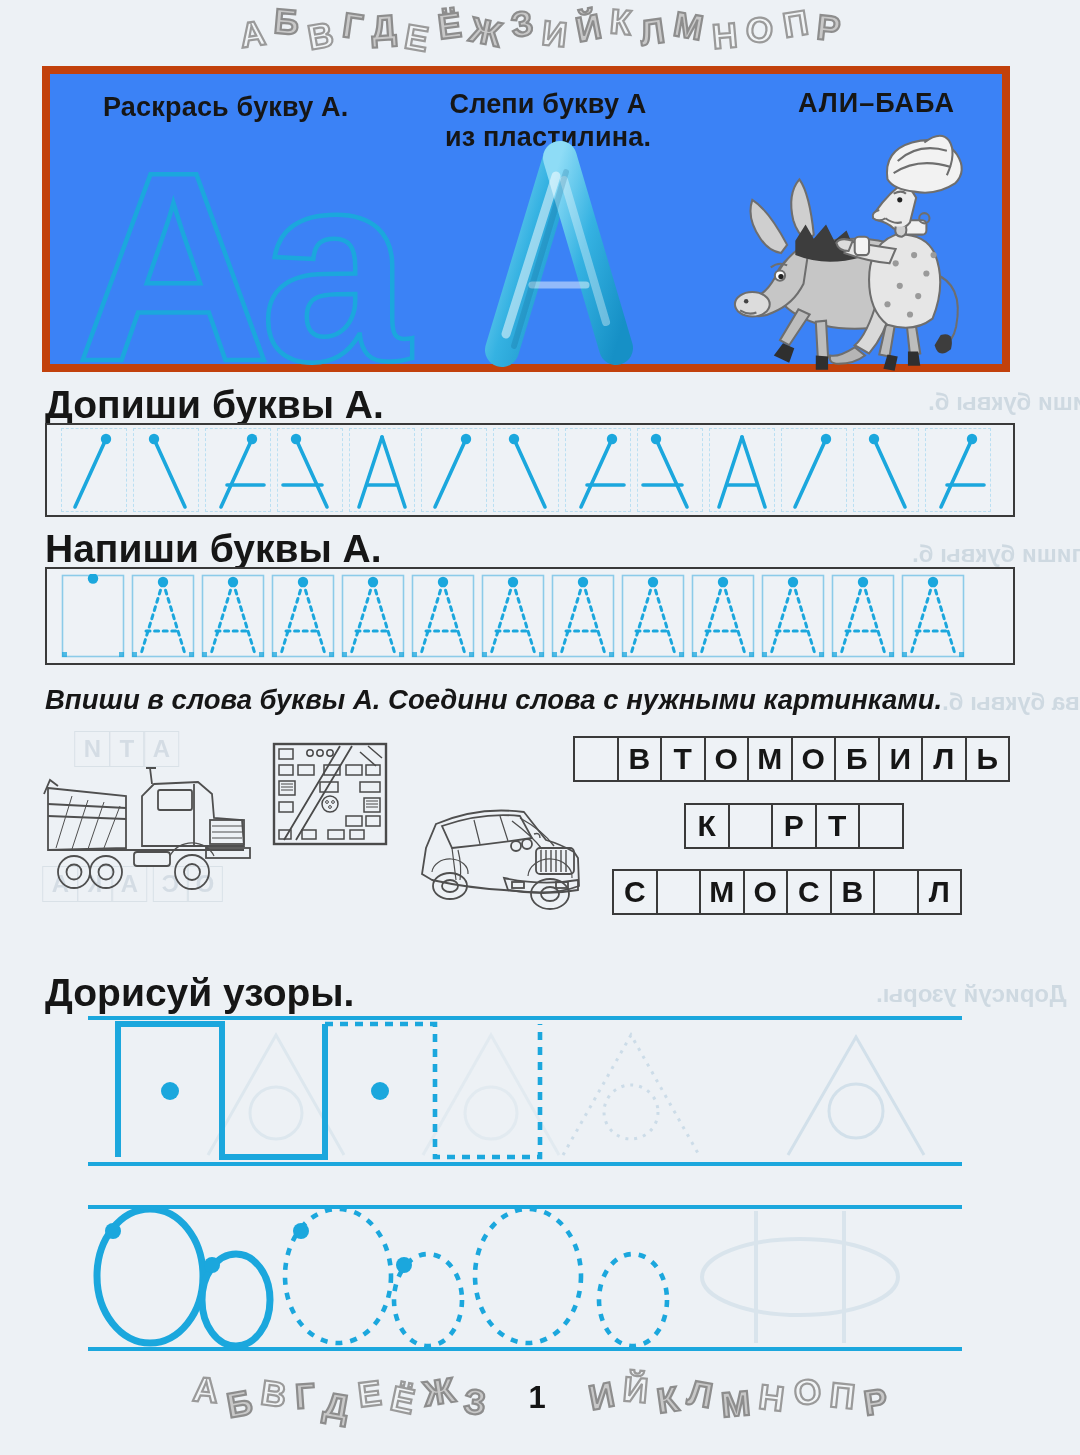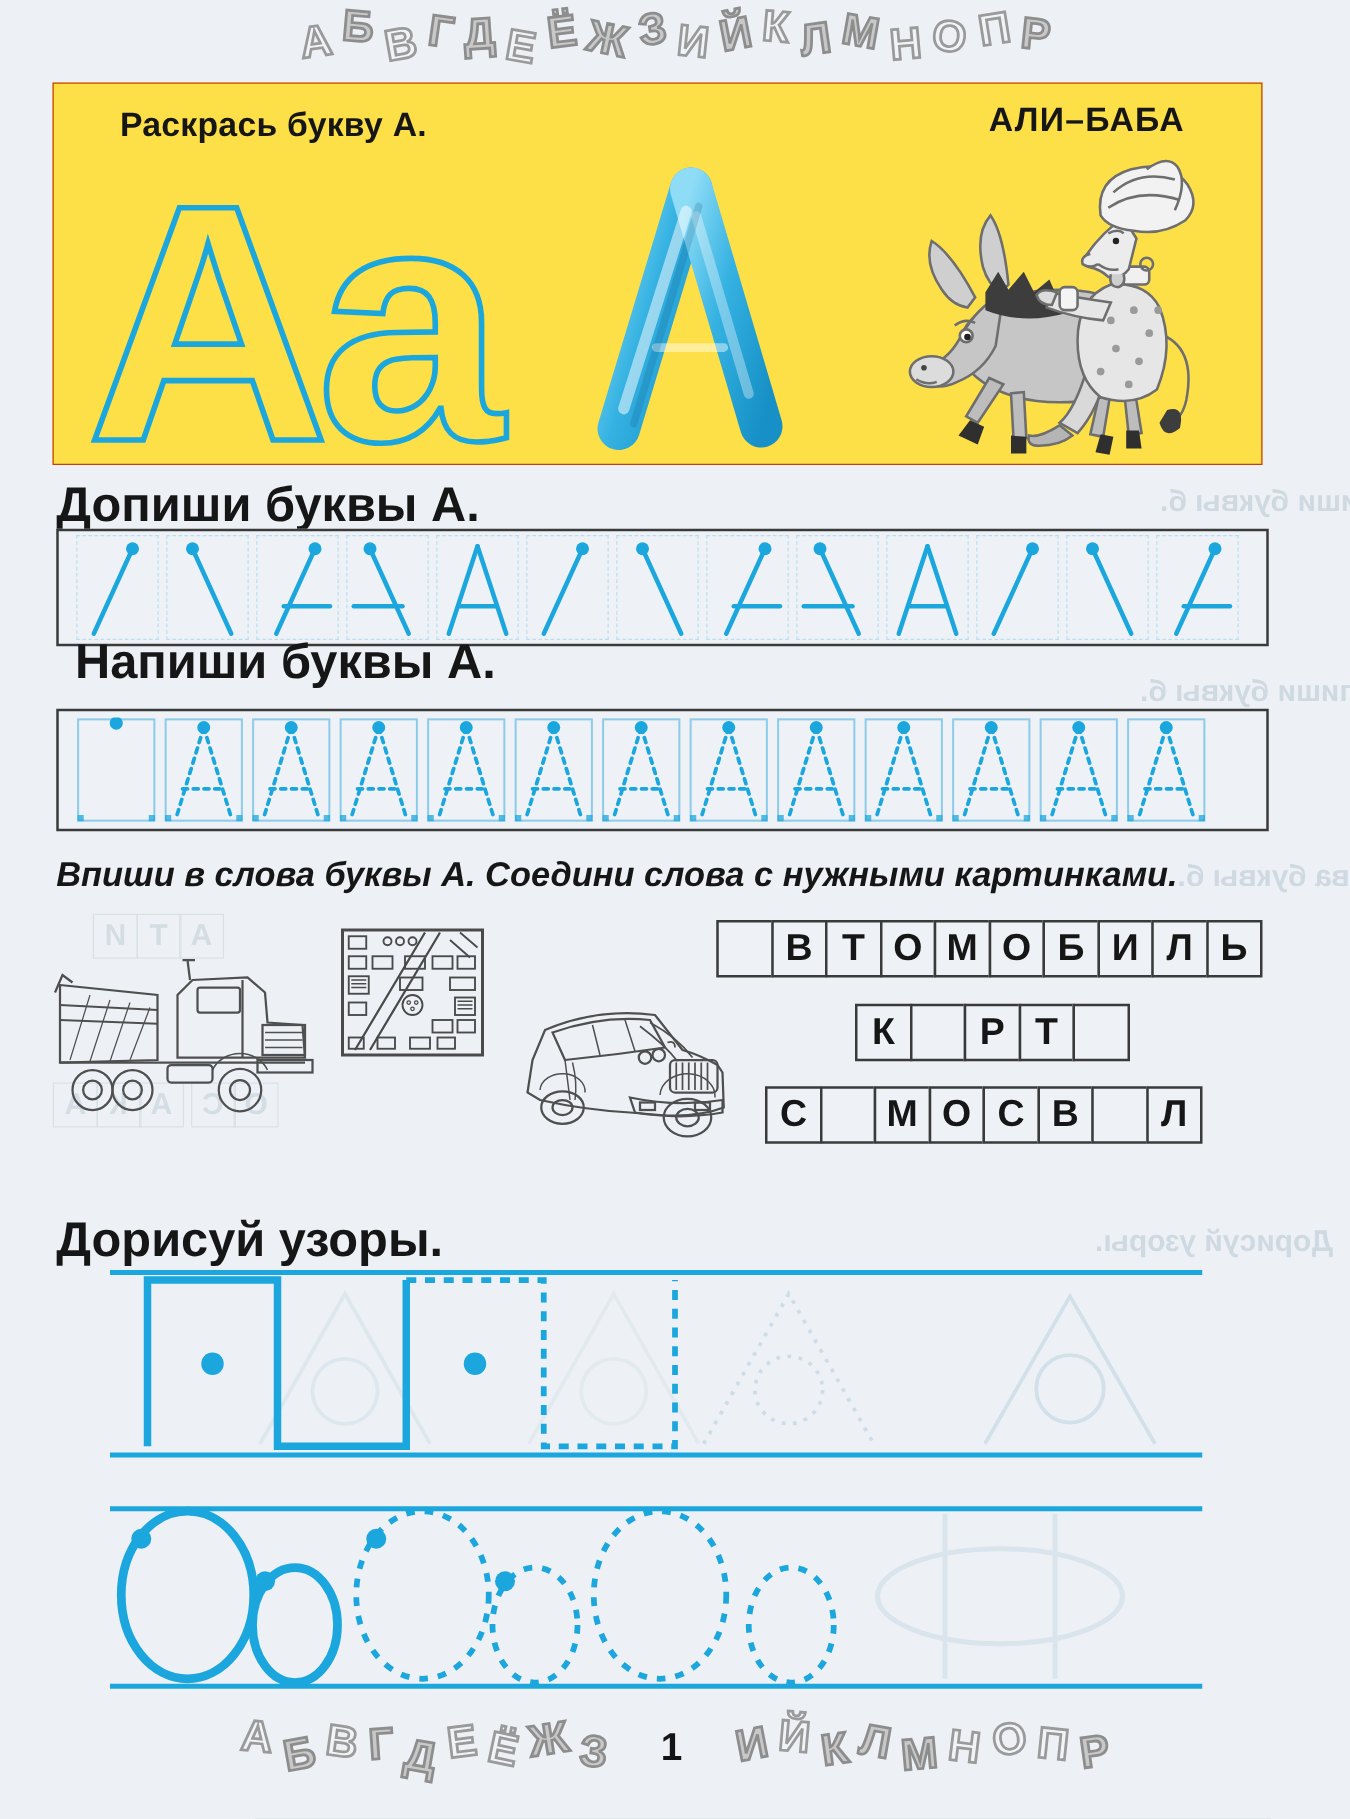--- a/index.html
+++ b/index.html
@@ -12,33 +12,33 @@
   .alpha-row{position:absolute;left:0;width:100%;display:flex;justify-content:center;
     align-items:flex-start;gap:9px;font-weight:bold;font-size:35px;line-height:1;}
   .alpha-top{top:6px;}
   .alpha-bottom{top:1374px;}
   .al{display:inline-block;}
   .al-out{color:#f1f4f6;-webkit-text-stroke:2.2px #9a9a9a;}
   .al-fill{color:#c8c8c8;-webkit-text-stroke:2.2px #8d8d8d;}
   .pagenum{font-size:31px;font-weight:bold;color:#141414;margin:8px 34px 0 34px;}
   
   .top-box{position:absolute;left:42px;top:66px;width:968px;height:306px;
-    border:1px solid #c2410c;background:#fde047;box-sizing:border-box;}
+    border:8px solid #c2410c;background:#3b82f6;box-sizing:border-box;}
   .task-label{position:absolute;font-weight:bold;font-size:27px;letter-spacing:.2px;}
   .label-color{left:53px;top:18px;}
   .label-mold{left:378px;top:14px;width:240px;text-align:center;line-height:1.22;}
   .label-ali{left:748px;top:14px;letter-spacing:1px;}
   .big-letters{position:absolute;left:26px;top:58px;font-size:270px;font-weight:bold;
     line-height:1;letter-spacing:-14px;color:transparent;-webkit-text-stroke:4.5px #1ba7dd;}
   .mold-svg{position:absolute;left:408px;top:62px;}
   .ali-svg{position:absolute;left:672px;top:48px;}
   
   .heading{position:absolute;font-weight:bold;font-size:39px;white-space:nowrap;}
   .h-trace{left:45px;top:383px;}
-  .h-write{left:45px;top:508px;margin-left:15px;}
+  .h-write{left:45px;top:527px;}
   .h-words{left:45px;top:684px;font-size:27.5px;font-style:italic;}
   .h-patterns{left:45px;top:971px;}
   
   .prow{position:absolute;left:45px;width:970px;border:2.5px solid #3a3a3a;
     box-sizing:border-box;display:flex;align-items:center;padding:0 14px;background:#eef2f6;}
   .row-trace{top:423px;height:94px;}
   .row-write{top:567px;height:98px;}
   .tbox,.wbox{flex:0 0 auto;margin-right:6px;}
   .tbox svg{display:block;border:1.2px dashed #badff2;}
   .wbox svg{display:block;}
@@ -108,20 +108,24 @@
       <div class="gcell">К</div>
       <div class="gcell">А</div>
     </div>
   <div class="gcells" style="left:154px;top:866px;" id="gcells-b2">
       <div class="gcell">О</div>
       <div class="gcell">С</div>
     </div>
 
   <div class="top-box">
     <div class="task-label label-color">Раскрась букву А.</div>
+    <div class="task-label label-mold">
+      <span>Слепи букву А</span><br>
+      <span>из пластилина.</span>
+    </div>
     <div class="task-label label-ali">АЛИ–БАБА</div>
 
     <div class="big-letters">Аа</div>
 
     <svg class="mold-svg" width="200" height="232" viewBox="0 0 200 232">
       <defs>
         <linearGradient id="plg" x1="0" y1="0" x2="1" y2="1">
           <stop offset="0" stop-color="#8edcf6"></stop>
           <stop offset=".45" stop-color="#35b2e2"></stop>
           <stop offset="1" stop-color="#1690c6"></stop>

